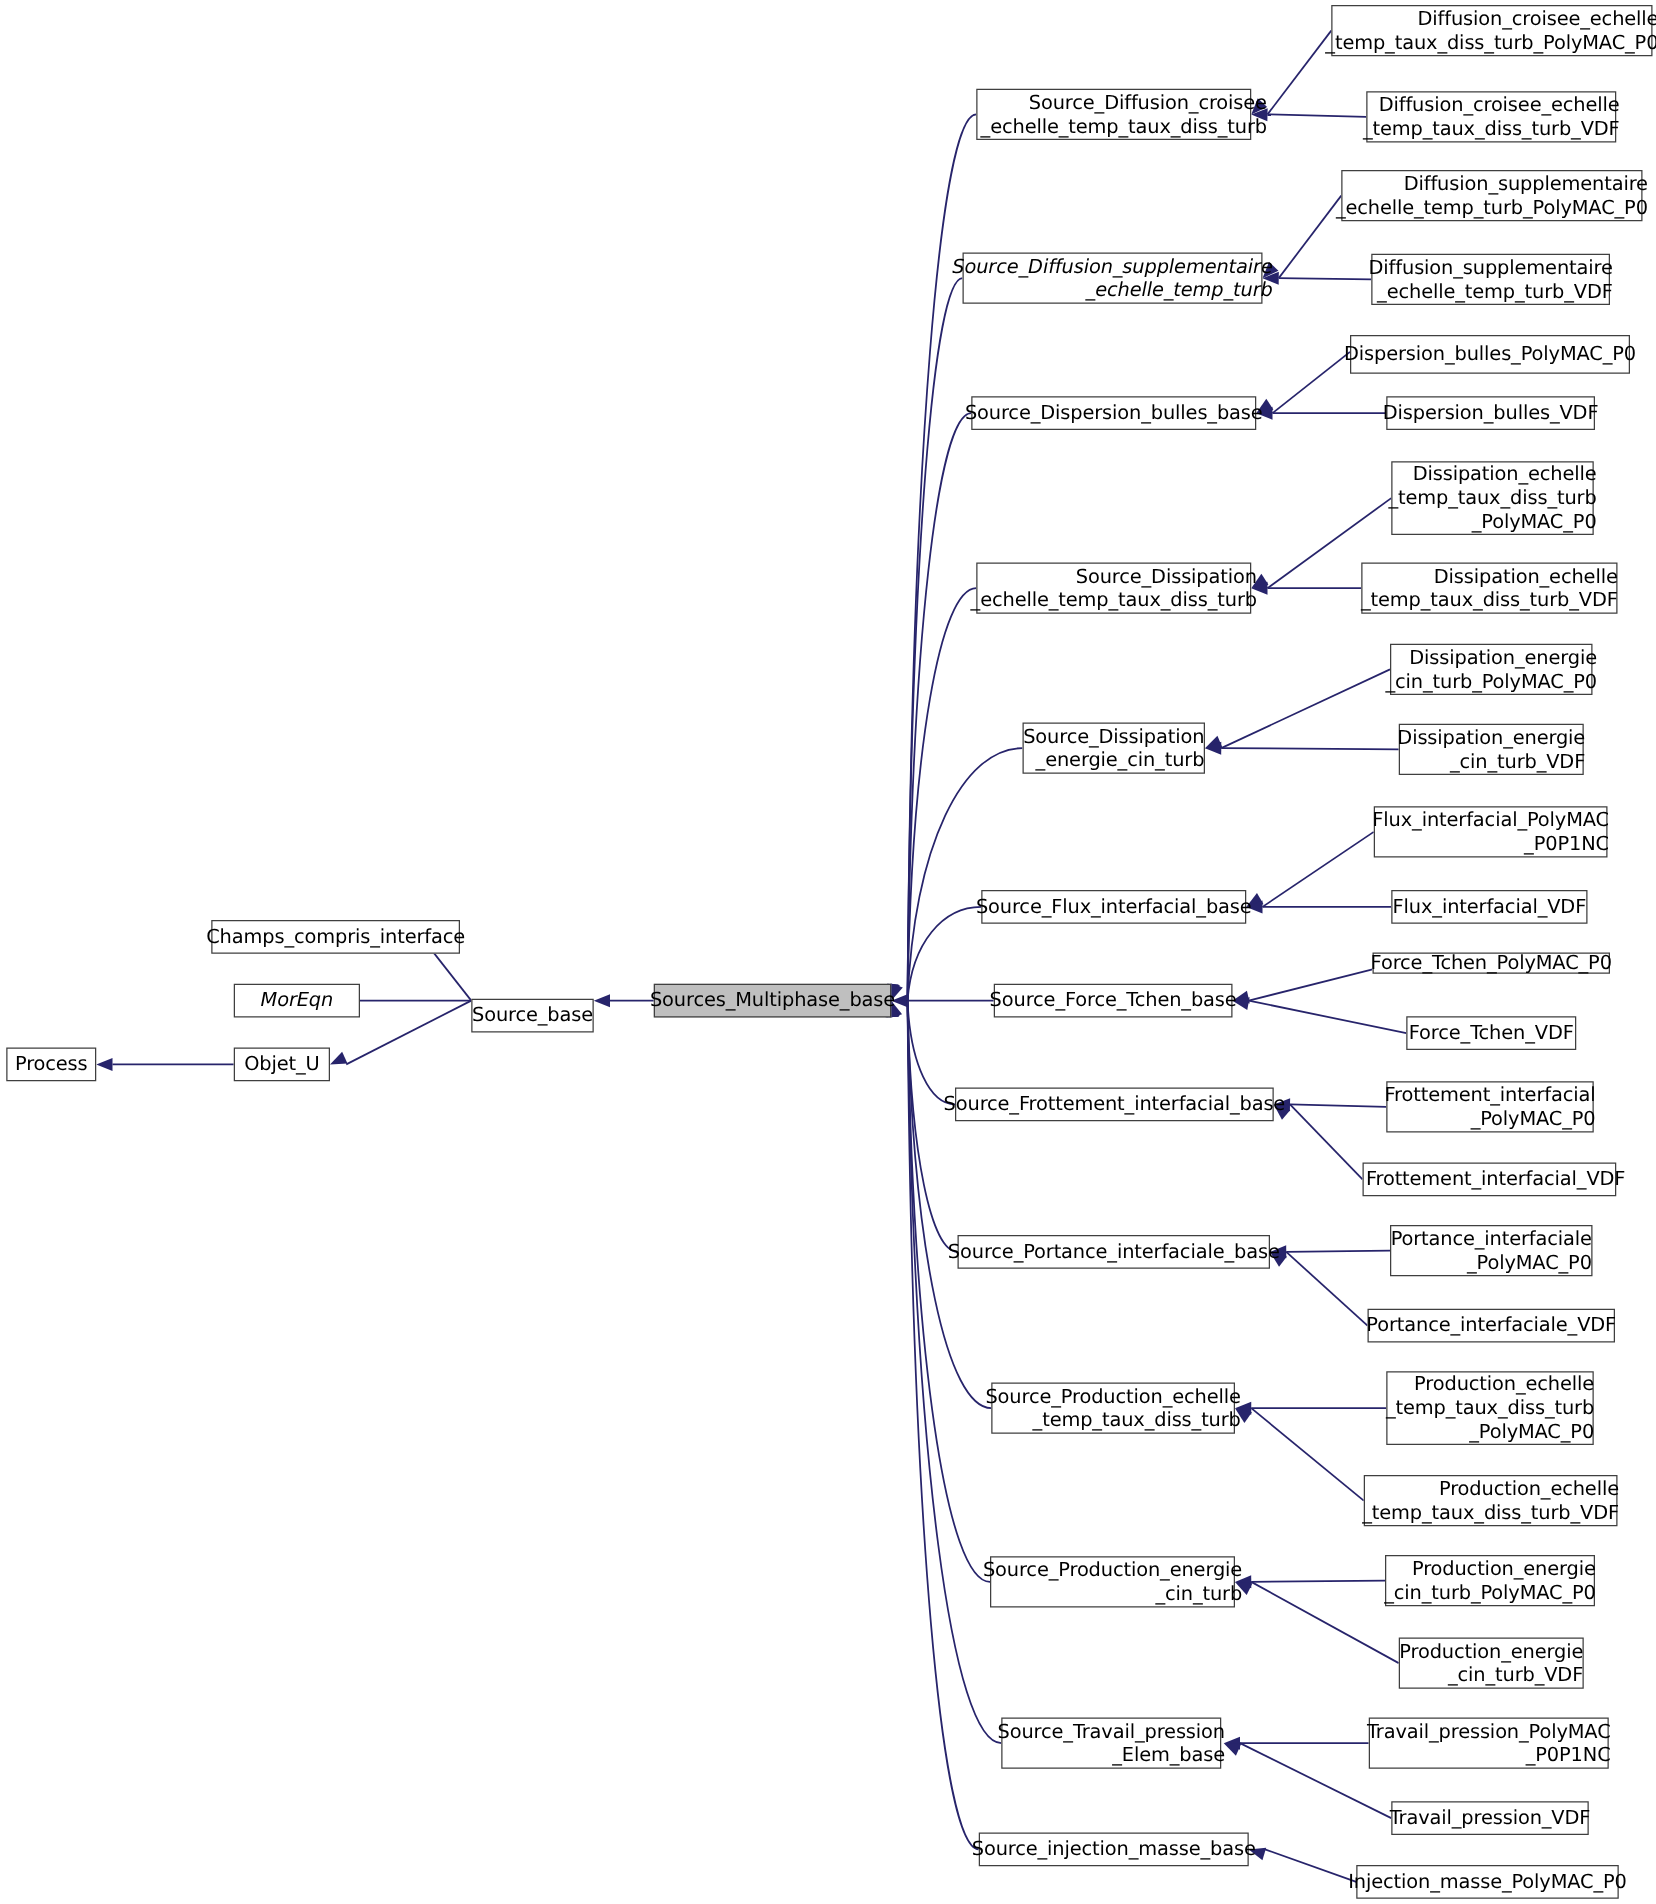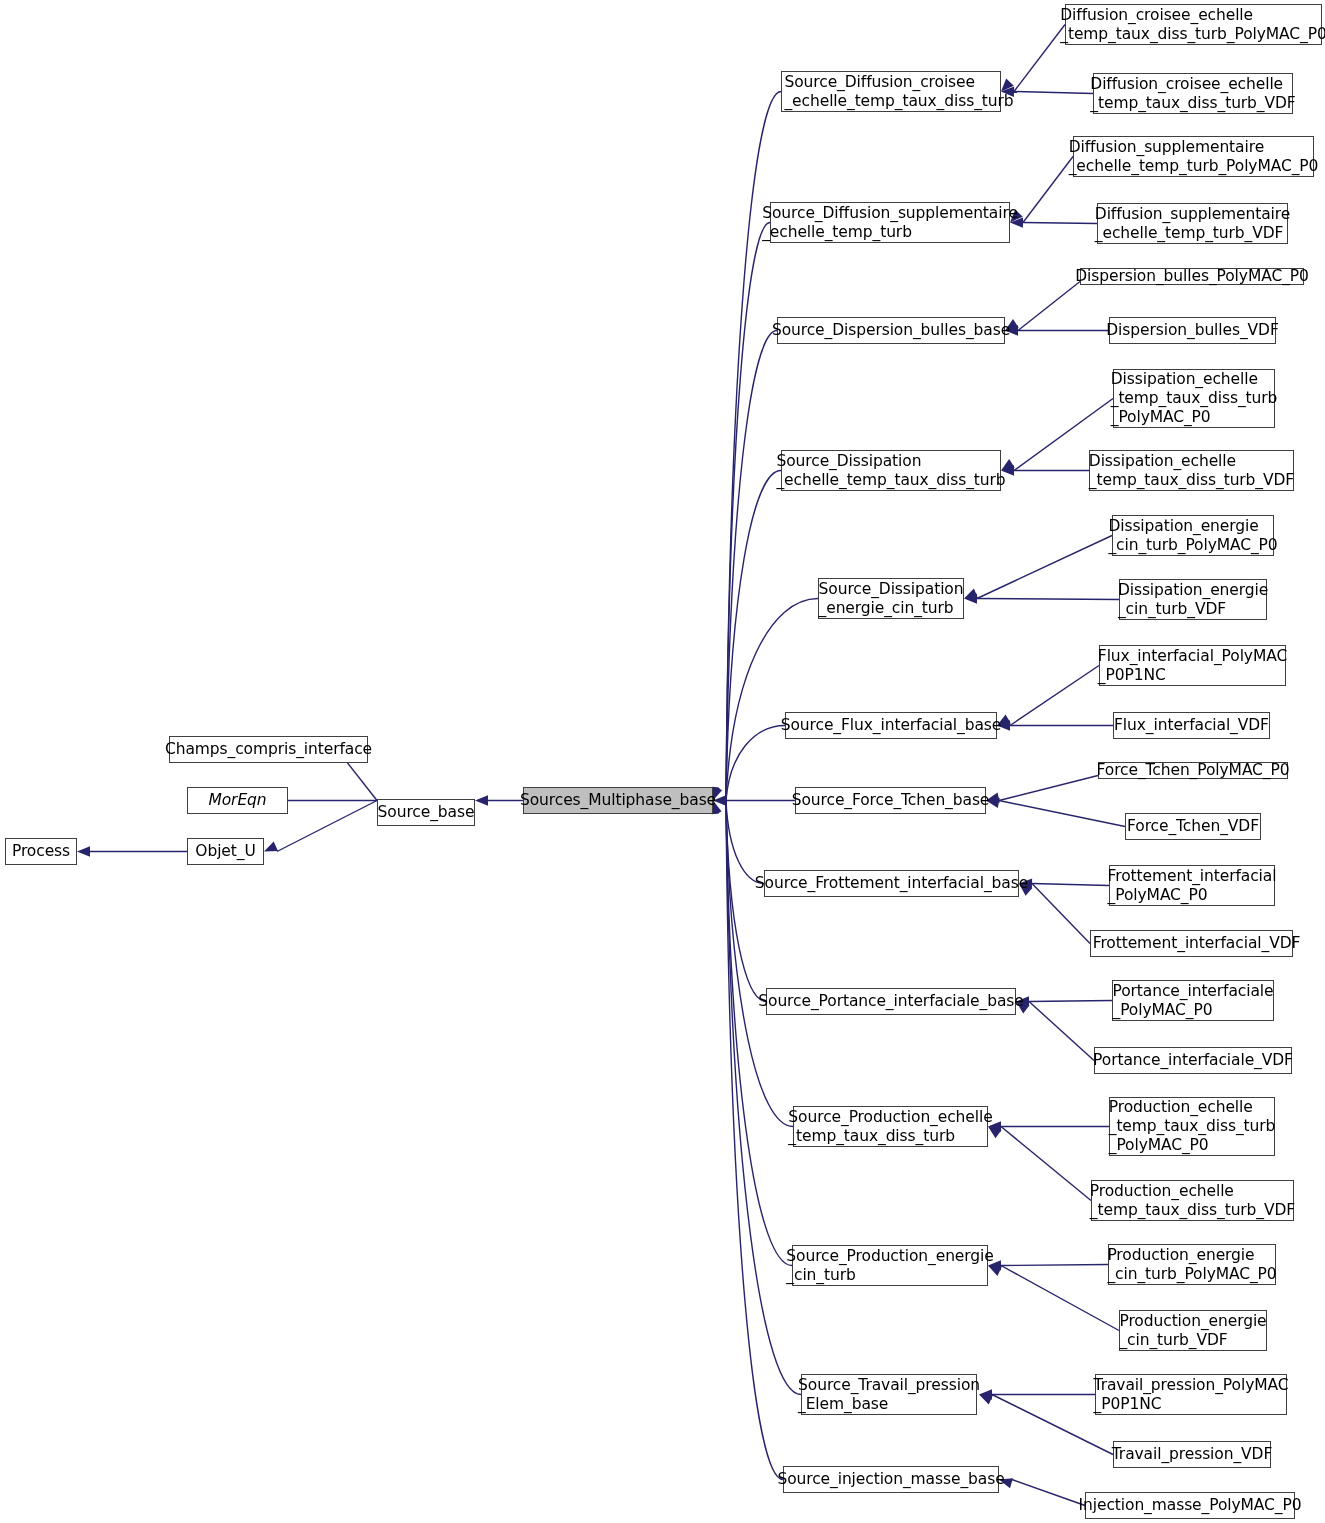--- a/index.html
+++ b/index.html
@@ -24,21 +24,21 @@
   }
   .node {
     position: absolute;
     box-sizing: border-box;
     border: 1px solid #3f3f3f;
     background: #ffffff;
     color: #000000;
     display: flex;
     align-items: center;
     justify-content: center;
-    text-align: left;
+    text-align: right;
     font-size: 15.5px;
     line-height: 19px;
     white-space: pre-line;
     letter-spacing: -0.1px;
     z-index: 5;
   }
   .node.root {
     background: #bfbfbf;
     border: 1px solid #404040;
   }
@@ -226,28 +226,28 @@
     <div class="node" style="left: 187px; top: 787px; width: 101px; height: 27px; font-style: italic;">MorEqn</div>
     <div class="node" style="left: 125px; top: 736px; width: 199px; height: 27px; margin-left: 44px;">Champs_compris_interface</div>
     <div class="node" style="left: 377px; top: 787px; width: 98px; height: 27px; margin-top: 12px;">Source_base</div>
     <div class="node root" style="left: 523px; top: 787px; width: 190px; height: 27px;">Sources_Multiphase_base</div>
     <div class="node" style="left: 781px; top: 71px; width: 220px; height: 41px; padding-left: 16px;">Source_Diffusion_croisee
 _echelle_temp_taux_diss_turb</div>
     <div class="node" style="left: 1065px; top: 4px; width: 257px; height: 41px;">Diffusion_croisee_echelle
 _temp_taux_diss_turb_PolyMAC_P0</div>
     <div class="node" style="left: 1093px; top: 73px; width: 200px; height: 41px;">Diffusion_croisee_echelle
 _temp_taux_diss_turb_VDF</div>
-    <div class="node" style="left: 770px; top: 202px; width: 240px; height: 41px;">Source_Diffusion_supplementaire
+    <div class="node" style="left: 770px; top: 202px; width: 240px; height: 41px; font-style: italic;">Source_Diffusion_supplementaire
 _echelle_temp_turb</div>
     <div class="node" style="left: 1073px; top: 136px; width: 241px; height: 41px;">Diffusion_supplementaire
 _echelle_temp_turb_PolyMAC_P0</div>
     <div class="node" style="left: 1097px; top: 203px; width: 191px; height: 41px;">Diffusion_supplementaire
 _echelle_temp_turb_VDF</div>
     <div class="node" style="left: 777px; top: 317px; width: 228px; height: 27px;">Source_Dispersion_bulles_base</div>
-    <div class="node" style="left: 1080px; top: 268px; width: 224px; height: 17px;">Dispersion_bulles_PolyMAC_P0</div>
+    <div class="node" style="left: 1080px; top: 268px; width: 224px; height: 31px;">Dispersion_bulles_PolyMAC_P0</div>
     <div class="node" style="left: 1109px; top: 317px; width: 167px; height: 27px;">Dispersion_bulles_VDF</div>
     <div class="node" style="left: 781px; top: 450px; width: 220px; height: 41px;">Source_Dissipation
 _echelle_temp_taux_diss_turb</div>
     <div class="node" style="left: 1113px; top: 369px; width: 162px; height: 59px;">Dissipation_echelle
 _temp_taux_diss_turb
 _PolyMAC_P0</div>
     <div class="node" style="left: 1089px; top: 450px; width: 205px; height: 41px;">Dissipation_echelle
 _temp_taux_diss_turb_VDF</div>
     <div class="node" style="left: 818px; top: 578px; width: 146px; height: 41px;">Source_Dissipation
 _energie_cin_turb</div>

